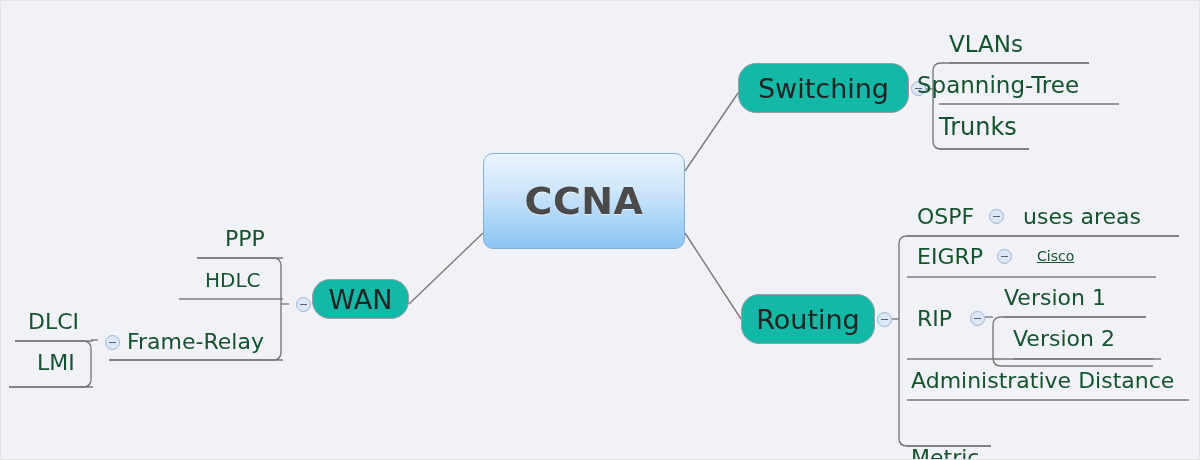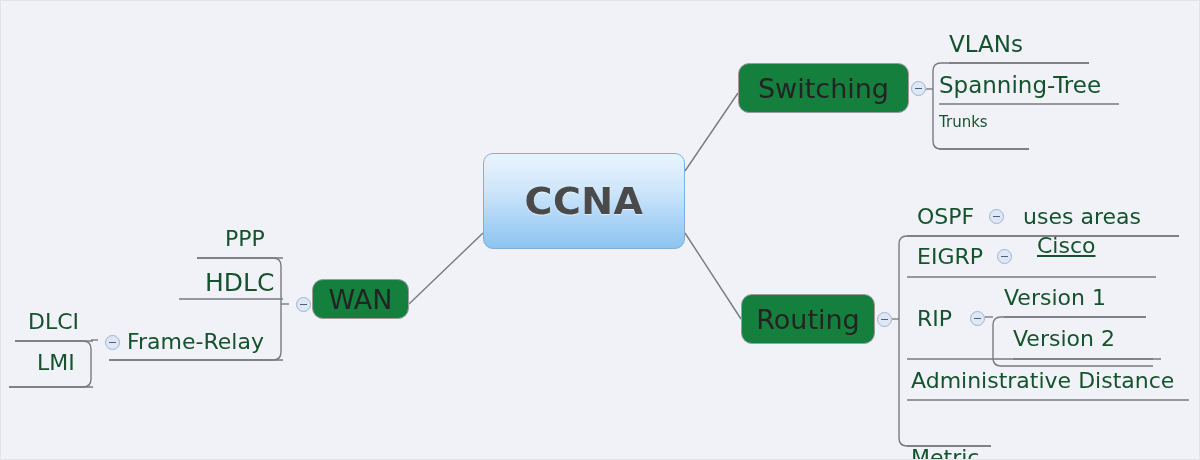--- a/index.html
+++ b/index.html
@@ -45,22 +45,22 @@
   }
 
   
   .box-node {
     position: absolute;
     box-sizing: border-box;
     display: flex;
     align-items: center;
     justify-content: center;
     border: 1px solid #9b9ba0;
-    border-radius: 11px;
-    background: #15803d;
+    border-radius: 18px;
+    background: #14b8a6;
     color: #232323;
     font-size: 27px;
   }
 
   
   .txt {
     position: absolute;
     color: #14532d;
     white-space: nowrap;
     line-height: 1;
@@ -140,61 +140,61 @@
   </div>
 
   <div class="box-node" style="left:737px; top:62px; width:171px; height:50px;">
     <span>Switching</span>
   </div>
   <div class="toggle" style="left:910px; top:80px;">
     <span class="minus"></span>
   </div>
 
   <div class="txt" style="left:948px; top:32px; font-size:23px;">VLANs</div>
-  <div class="txt" style="left:938px; top:73px; font-size:23px;">Spanning-Tree</div>
-  <div class="txt" style="left:938px; top:114px; font-size:15px;">Trunks</div>
+  <div class="txt" style="left:916px; top:73px; font-size:23px;">Spanning-Tree</div>
+  <div class="txt" style="left:938px; top:114px; font-size:24px;">Trunks</div>
 
   <div class="box-node" style="left:740px; top:293px; width:134px; height:50px;">
     <span>Routing</span>
   </div>
   <div class="toggle" style="left:876px; top:311px;">
     <span class="minus"></span>
   </div>
 
   <div class="txt" style="left:916px; top:205px; font-size:22px;">OSPF</div>
   <div class="toggle" style="left:988px; top:208px;">
     <span class="minus"></span>
   </div>
   <div class="txt" style="left:1022px; top:205px; font-size:22px;">uses areas</div>
 
   <div class="txt" style="left:916px; top:245px; font-size:22px;">EIGRP</div>
   <div class="toggle" style="left:996px; top:248px;">
     <span class="minus"></span>
   </div>
-  <div class="txt" style="left:1036px; top:234px; font-size:22px;text-decoration:underline;">Cisco</div>
+  <div class="txt" style="left:1036px; top:248px; font-size:14px;text-decoration:underline;">Cisco</div>
 
   <div class="txt" style="left:916px; top:307px; font-size:22px;">RIP</div>
   <div class="toggle" style="left:969px; top:310px;">
     <span class="minus"></span>
   </div>
   <div class="txt" style="left:1003px; top:286px; font-size:22px;">Version 1</div>
   <div class="txt" style="left:1012px; top:327px; font-size:22px;">Version 2</div>
 
   <div class="txt" style="left:910px; top:369px; font-size:22px;">Administrative Distance</div>
   <div class="txt" style="left:910px; top:411px; font-size:22px;margin-top:35px;">Metric</div>
 
   <div class="box-node" style="left:311px; top:278px; width:97px; height:40px;">
     <span>WAN</span>
   </div>
   <div class="toggle" style="left:295px; top:296px;">
     <span class="minus"></span>
   </div>
 
   <div class="txt" style="left:224px; top:227px; font-size:22px;">PPP</div>
-  <div class="txt" style="left:204px; top:269px; font-size:25px;">HDLC</div>
+  <div class="txt" style="left:204px; top:269px; font-size:20px;">HDLC</div>
   <div class="txt" style="left:126px; top:330px; font-size:22px;">Frame-Relay</div>
   <div class="toggle" style="left:104px; top:334px;">
     <span class="minus"></span>
   </div>
   <div class="txt" style="left:27px; top:310px; font-size:22px;">DLCI</div>
   <div class="txt" style="left:36px; top:351px; font-size:22px;">LMI</div>
 
 </div>
 
 </body></html>

